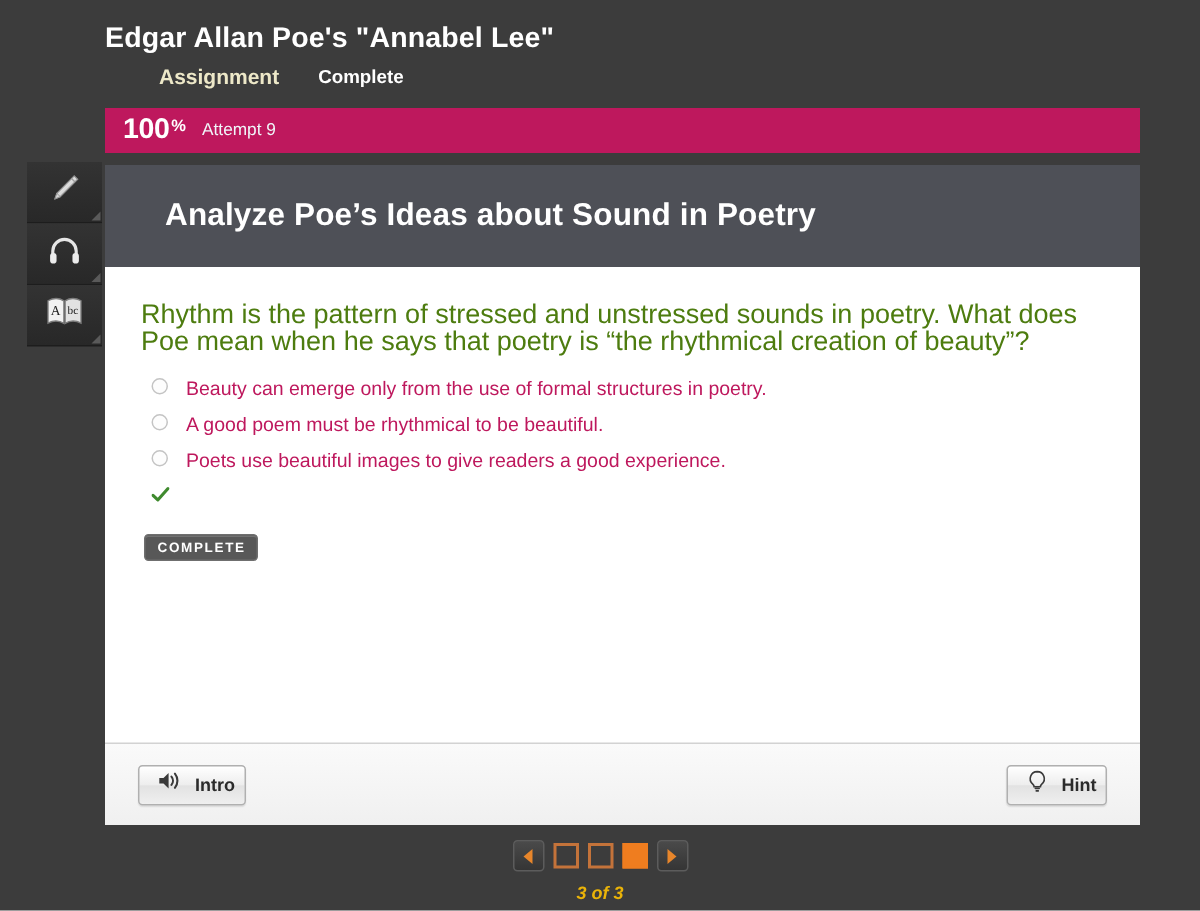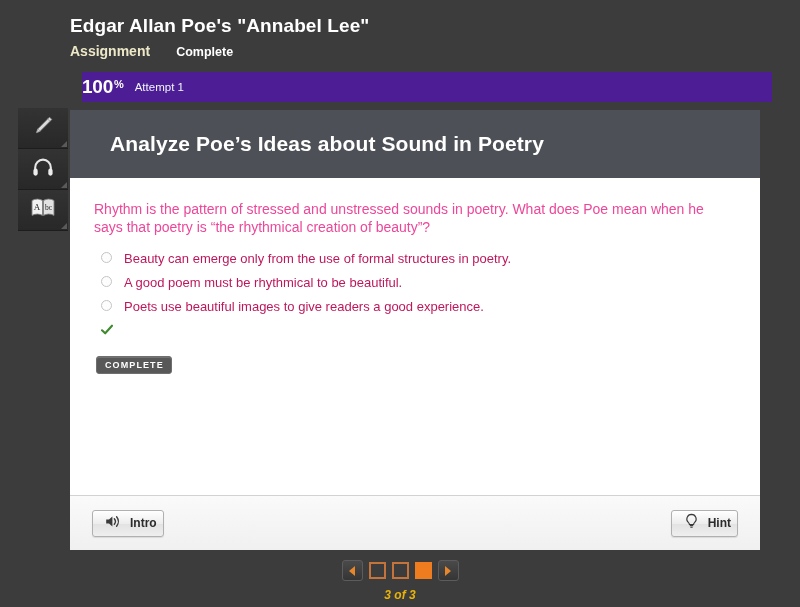--- a/index.html
+++ b/index.html
@@ -26,46 +26,47 @@
     color: #ffffff;
     font-size: 19px;
     font-weight: bold;
     letter-spacing: 0.1px;
     line-height: 24px;
     white-space: nowrap;
   }
   .tabs {
     margin-top: 5px;
     display: flex;
-    align-items: flex-end;
+    align-items: center;
     gap: 26px;
+    margin-left: 36px;
   }
   .tab-assignment {
     color: #ede8c8;
     font-size: 14px;
     font-weight: bold;
   }
   .tab-complete {
     color: #ffffff;
     font-size: 12.5px;
     font-weight: bold;
   }
 
   
   .score-bar {
     position: absolute;
     left: 70px;
     top: 72px;
     width: 690px;
     height: 30px;
-    background: #4c1d95;
-    display: flex;
-    align-items: center;
-    box-sizing: border-box;
-    margin-left: 12px;
+    background: #be185d;
+    display: flex;
+    align-items: center;
+    padding-left: 12px;
+    box-sizing: border-box;
   }
   .score-pct {
     color: #ffffff;
     font-size: 19px;
     font-weight: bold;
     letter-spacing: -0.2px;
   }
   .score-pct-sign {
     font-size: 11px;
     font-weight: bold;
@@ -132,22 +133,22 @@
     letter-spacing: 0.1px;
   }
 
   .panel-body {
     padding: 22px 24px 0 24px;
     height: 317px;
     box-sizing: border-box;
     position: relative;
   }
   .question-text {
-    color: #ec4899;
-    font-size: 14px;
+    color: #4d7c0f;
+    font-size: 18px;
     line-height: 18px;
     max-width: 645px;
   }
 
   .options {
     margin-top: 13px;
   }
   .option-row {
     display: flex;
     align-items: flex-start;
@@ -301,21 +302,21 @@
   <div class="tabs">
     <div class="tab-assignment">Assignment</div>
     <div class="tab-complete">Complete</div>
   </div>
 </div>
 
 <div class="score-bar">
   <div class="score-pct">
     <span>100</span><span class="score-pct-sign">%</span>
   </div>
-  <div class="score-attempt">Attempt 1</div>
+  <div class="score-attempt">Attempt 9</div>
 </div>
 
 <div class="tool-rail">
 
   <div class="tool-btn">
     <span>
       <svg width="26" height="26" viewBox="0 0 26 26">
         <defs>
           <linearGradient id="pg" x1="0" y1="0" x2="1" y2="1">
             <stop offset="0" stop-color="#ffffff"></stop>

